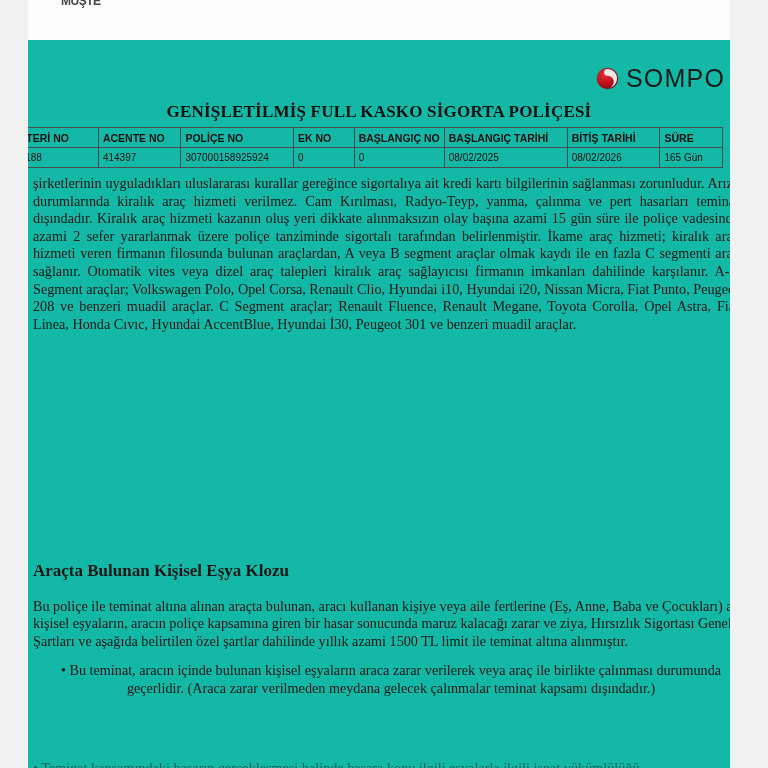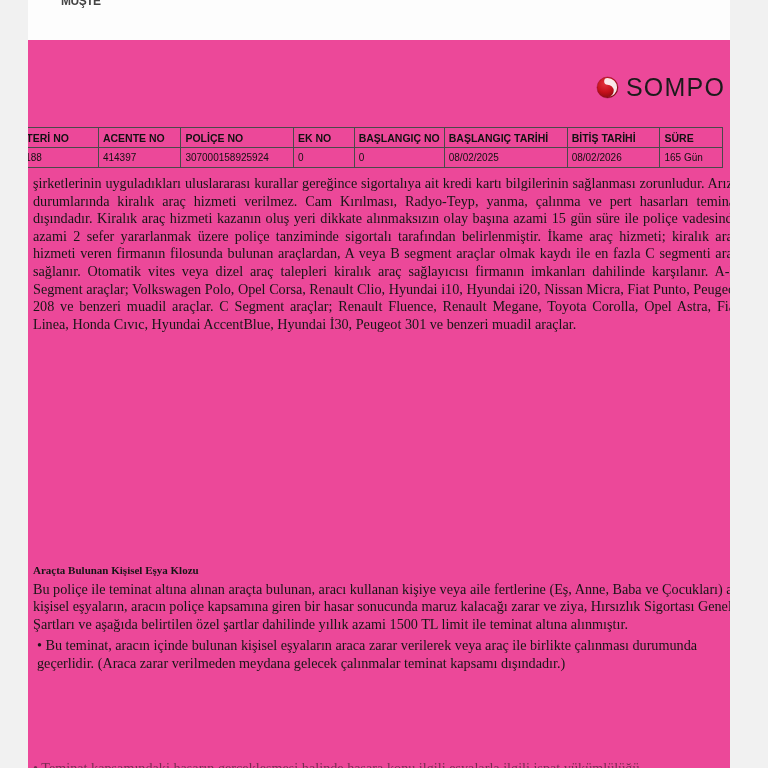--- a/index.html
+++ b/index.html
@@ -15,21 +15,21 @@
     position: relative;
   }
 
   
   .page-sheet {
     position: absolute;
     left: 28px;
     top: 0;
     width: 702px;
     height: 768px;
-    background: #ec4899;
+    background: #14b8a6;
     overflow: hidden;
   }
   .sheet-band-top {
     position: absolute;
     left: 0; top: 0;
     width: 702px; height: 40px;
     background: #fdfdfd;
   }
   .gray-strip-left {
     position: absolute;
@@ -65,21 +65,21 @@
     white-space: nowrap;
     overflow: hidden;
     height: 11px;
     line-height: 9px;
   }
 
   
   .logo-wrap {
     position: absolute;
     left: 568px;
-    top: 75px;
+    top: 66px;
     display: flex;
     align-items: center;
     gap: 7px;
   }
   .logo-mark {
     width: 23px;
     height: 23px;
     position: relative;
     flex: 0 0 auto;
   }
@@ -158,30 +158,30 @@
     top: 175px;
     width: 706px;
   }
   #clause-block {
     left: 5px;
     top: 562px;
     width: 716px;
   }
   .clause-heading {
     font-weight: bold;
-    font-size: 11px;
-    margin-bottom: 1px;
+    font-size: 17px;
+    margin-bottom: 18px;
   }
   .clause-para {
     margin: 0;
     text-align: left;
   }
   .bullet-line {
-    margin: 4px;
-    text-align: left;
+    margin: 12px;
+    text-align: center;
   }
   .bold-amount { font-weight: normal; }
   .tail-line {
     position: absolute;
     left: 5px;
     top: 760px;
     width: 716px;
     height: 8px;
     overflow: hidden;
     font-family: "Liberation Serif", serif;
@@ -212,20 +212,21 @@
           </radialGradient>
         </defs>
         <circle cx="24" cy="24" r="22" fill="url(#gr)"></circle>
         <path d="M24 4 A20 20 0 0 1 24 44 A13 13 0 0 0 24 18 A7 7 0 0 1 24 4 Z" fill="#ffffff" opacity="0.90"></path>
         <circle cx="24" cy="24" r="22" fill="none" stroke="#6d090f" stroke-width="1.3" opacity="0.5"></circle>
       </svg>
     </span>
     <span class="logo-text">SOMPO</span>
   </div>
 
+  <div class="doc-title">GENİŞLETİLMİŞ FULL KASKO SİGORTA POLİÇESİ</div>
 
   <table class="policy-table">
     <thead>
       <tr>
         <th class="c0">MÜŞTERİ NO</th>
         <th class="c1">ACENTE NO</th>
         <th class="c2">POLİÇE NO</th>
         <th class="c3">EK NO</th>
         <th class="c4">BAŞLANGIÇ NO</th>
         <th class="c5">BAŞLANGIÇ TARİHİ</th>

